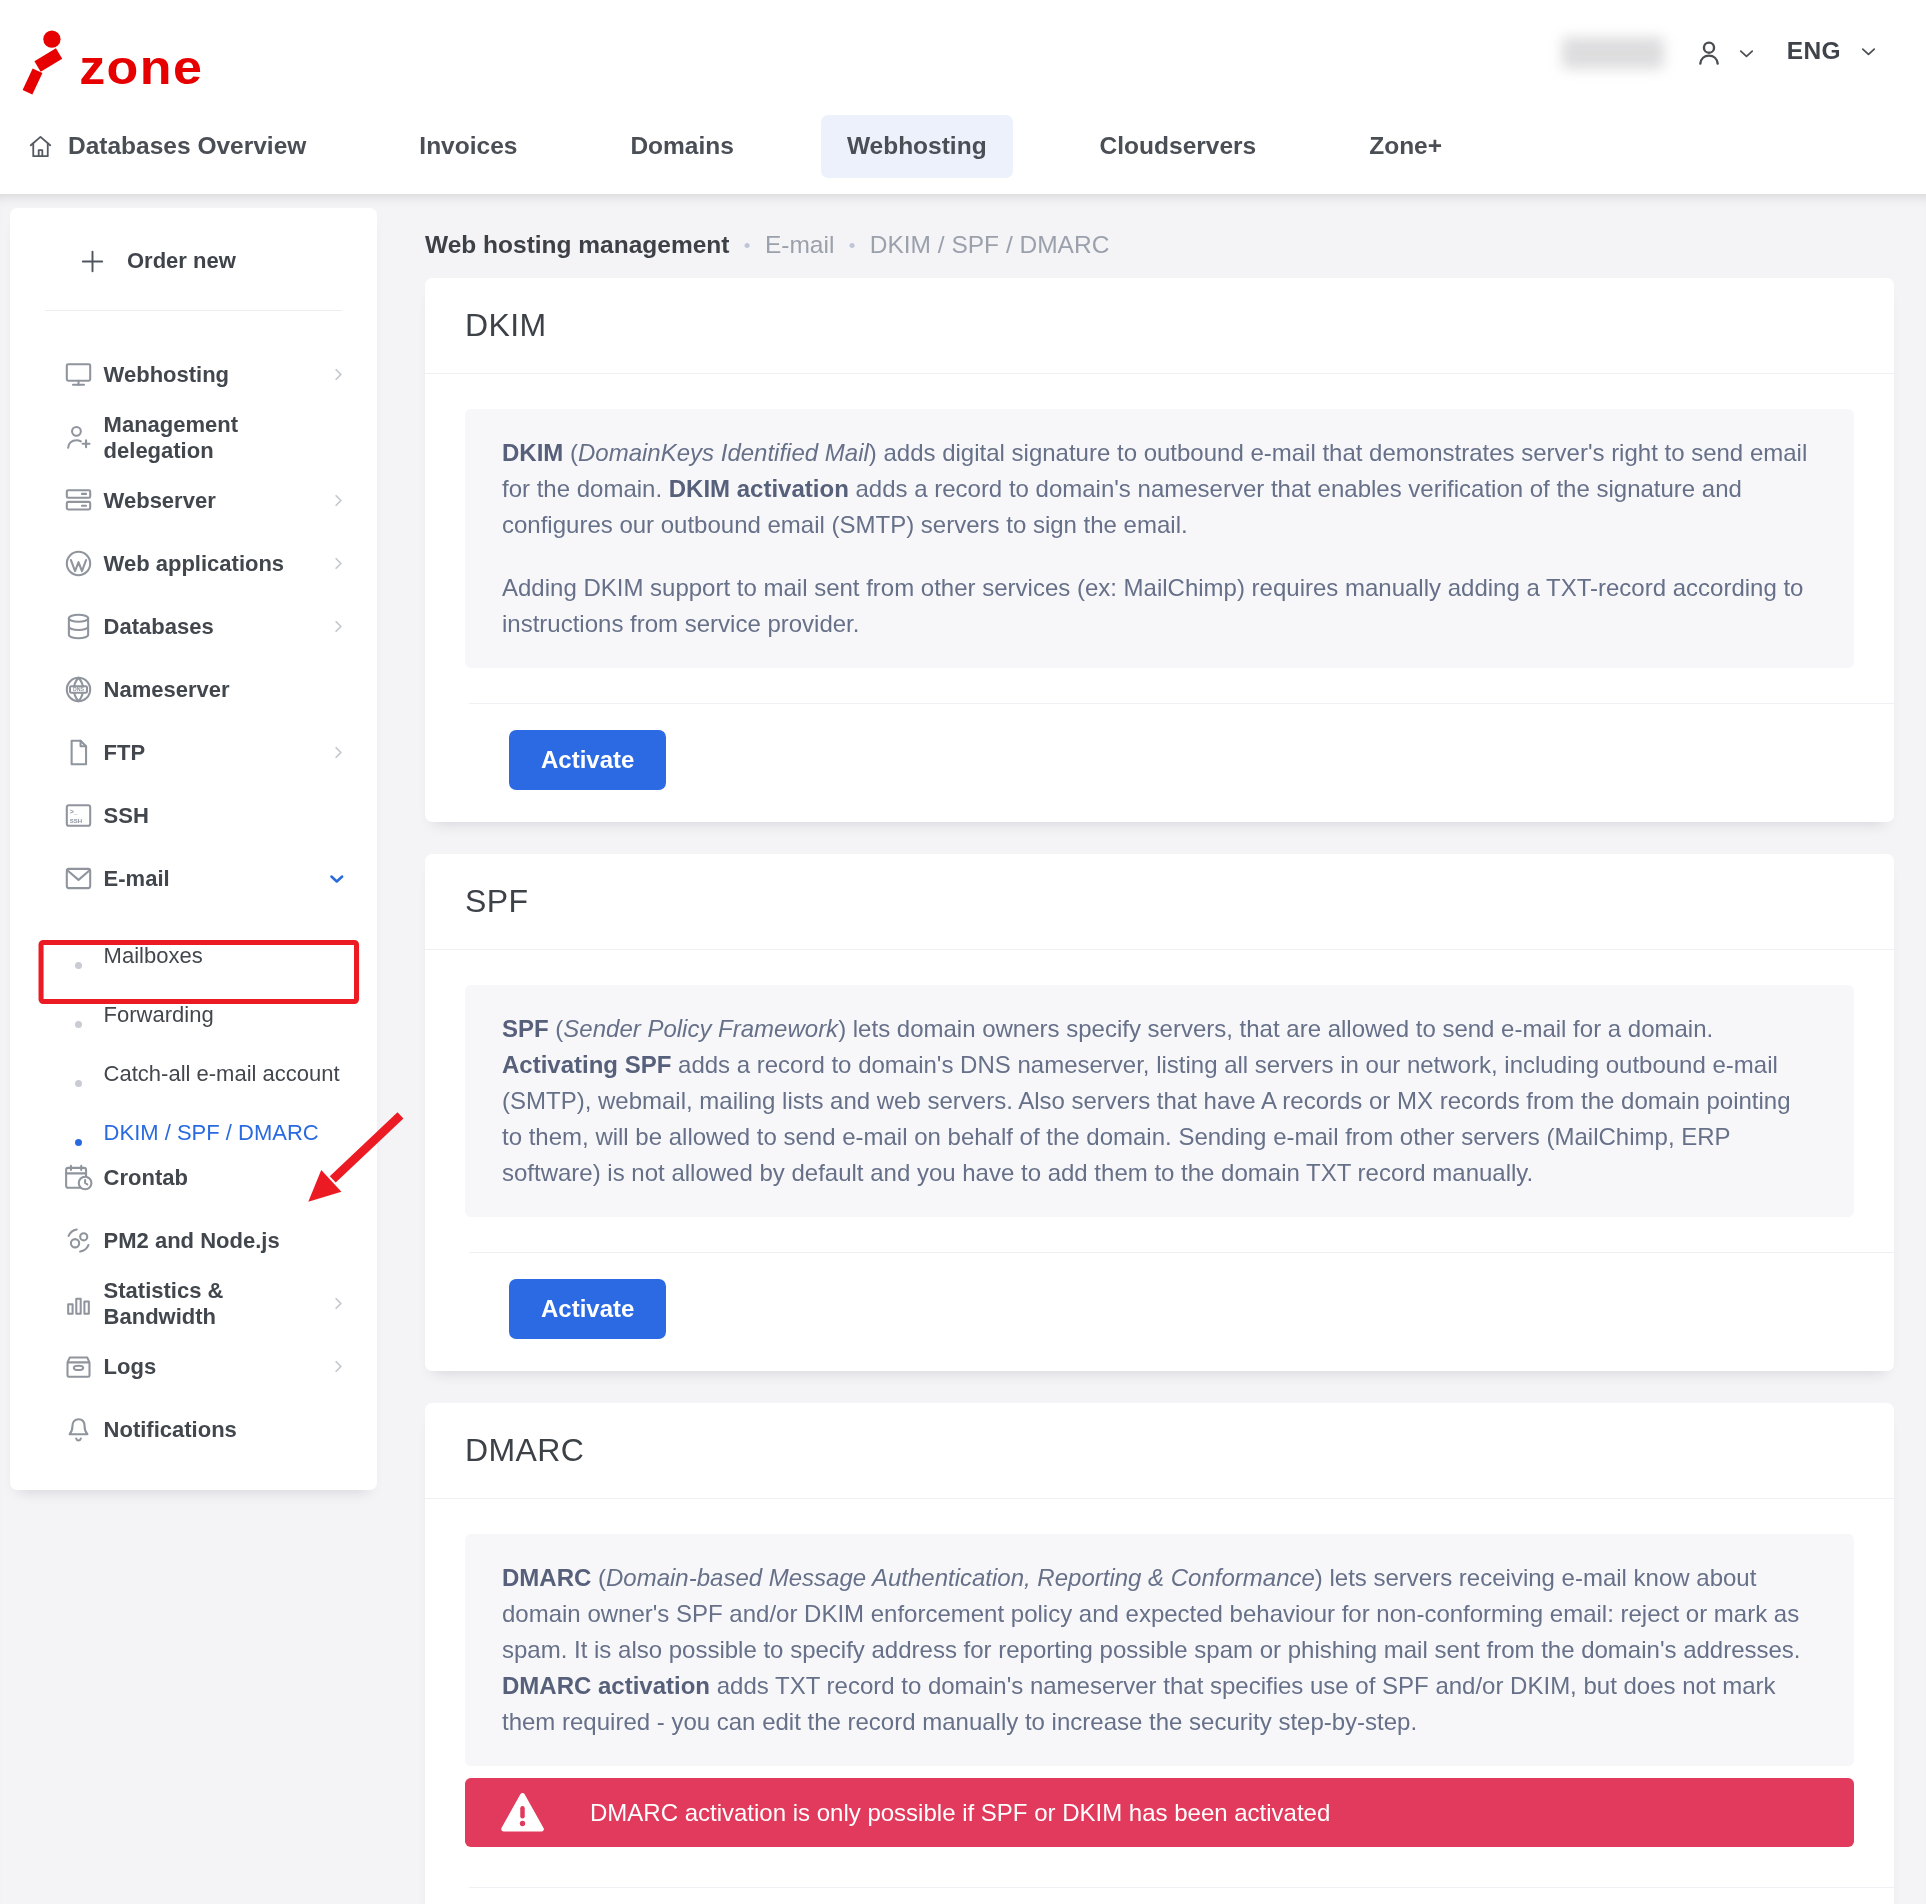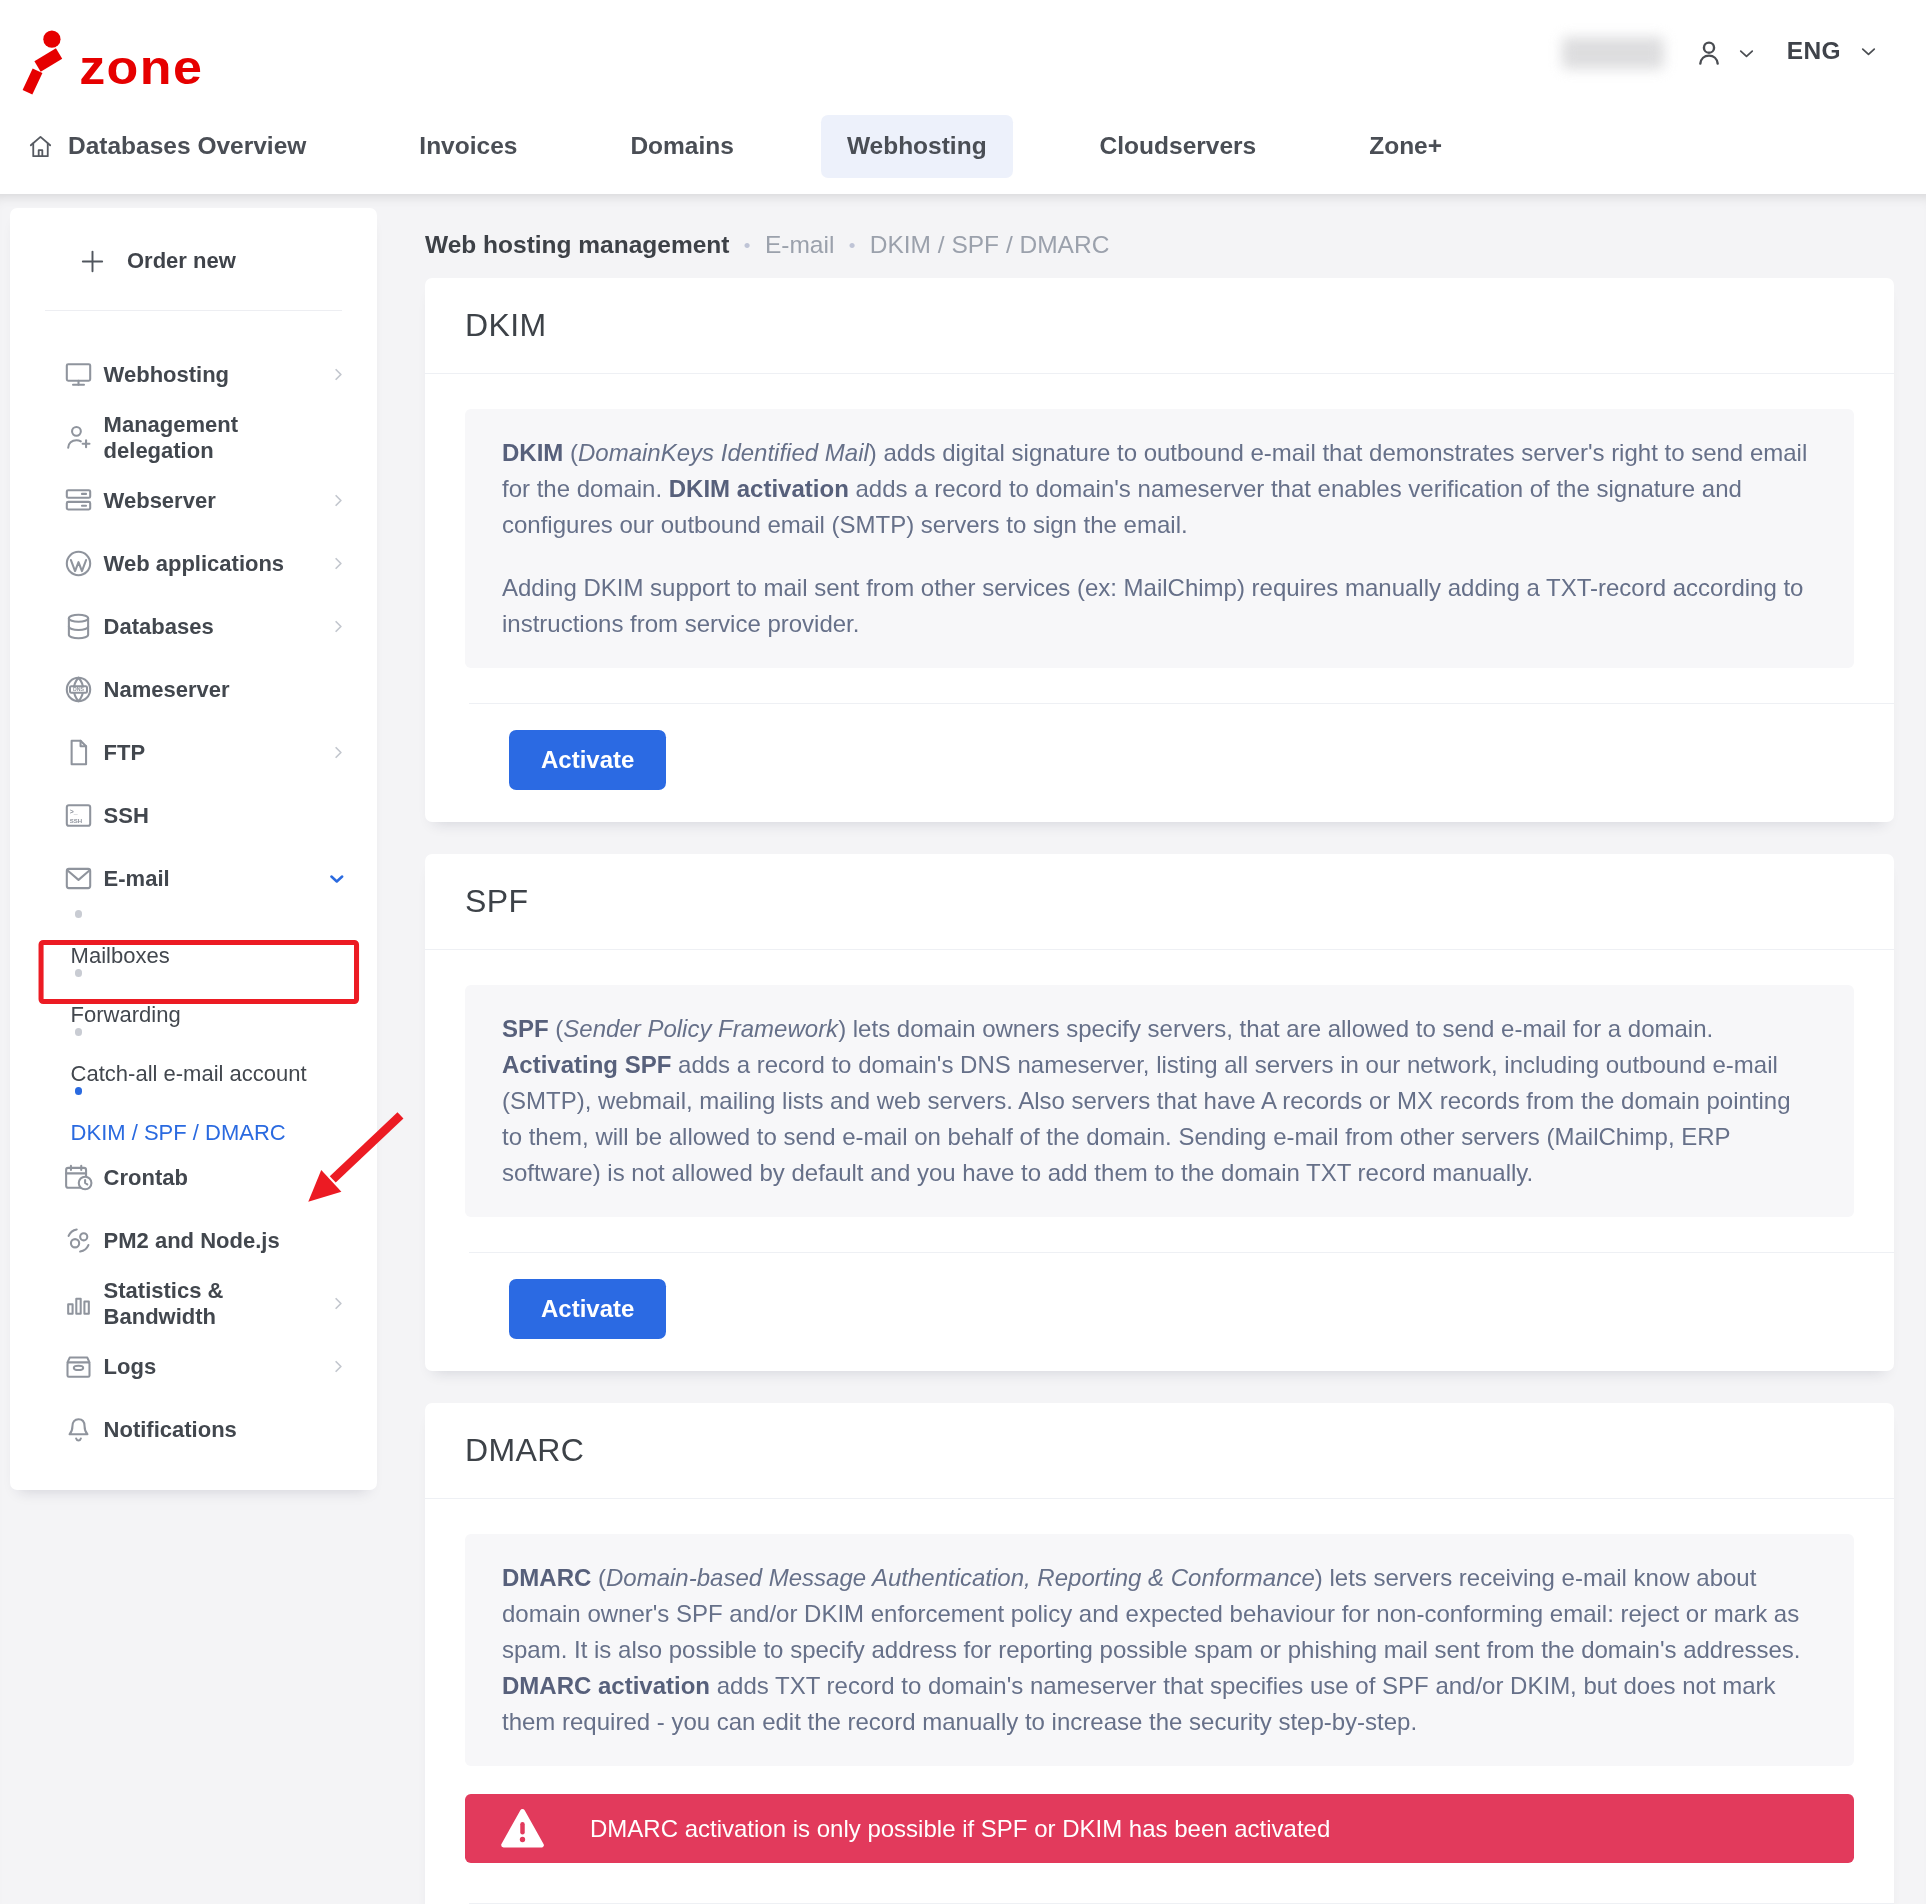--- a/index.html
+++ b/index.html
@@ -32,21 +32,21 @@
   .side-divider{border-top:1.4px solid #edeef2;margin:29px 35px 0;}
   .domain-select{margin:32px 0 0 42px;width:284px;height:56px;background:#edf1fb;border-radius:5.8px;
                  display:flex;align-items:center;justify-content:space-between;
                  padding:0 24.5px 0 32px;cursor:pointer;}
   .domain-select span{font-size:23px;color:#6a7280;}
   .menu{margin-top:32px;}
   .mitem{display:flex;align-items:center;height:63px;padding:0 29px 0 52px;cursor:pointer;}
   .mitem .ic{width:33px;height:33px;flex:0 0 33px;display:flex;align-items:center;justify-content:center;}
   .mitem .lbl{margin-left:8.6px;font-size:22px;font-weight:700;color:#42474e;flex:1;}
   .mitem .chev{margin-left:auto;}
-  .sitem{display:flex;align-items:flex-start;height:59px;padding:0 29px 0 52px;cursor:pointer;flex-direction:column;}
+  .sitem{display:flex;align-items:flex-end;height:59px;padding:0 29px 0 52px;cursor:pointer;}
   .sitem .dot{width:33px;flex:0 0 33px;display:flex;justify-content:center;}
   .sitem .dot i{width:7.2px;height:7.2px;border-radius:50%;background:#c9ccd3;}
   .sitem .lbl{margin-left:8.6px;font-size:22px;font-weight:400;color:#42474e;}
   .sitem.active .lbl{color:#2a6ae0;}
   .sitem.active .dot i{background:#2a6ae0;}
   svg.icon{stroke:#8f949d;fill:none;stroke-width:1.5;stroke-linecap:round;stroke-linejoin:round;}
   svg.icon text{stroke:none;fill:#8f949d;font-family:"Liberation Sans",sans-serif;font-weight:700;}
   svg.chevr{stroke:#c3c7ce;fill:none;stroke-width:2.2;stroke-linecap:round;stroke-linejoin:round;}
   svg.chevb{stroke:#2a6ae0;fill:none;stroke-width:2.8;stroke-linecap:round;stroke-linejoin:round;}
   svg.chevg{stroke:#5c636e;fill:none;stroke-width:2.2;stroke-linecap:round;stroke-linejoin:round;}
@@ -67,21 +67,21 @@
   .card-b{padding:35px 40px;}
   .infobox{background:#f7f7f9;border-radius:5.8px;padding:26px 37px;
            font-size:24px;line-height:36px;color:#667089;}
   .infobox p{margin:0;}
   .infobox p + p{margin-top:27px;}
   .infobox .b{font-weight:700;color:#57607b;}
   .infobox .i{font-style:italic;}
   .card-f{border-top:1.4px solid #eef0f4;padding:26px 40px 32px;margin-left:44px;}
   .btn{display:inline-block;background:#2b6ae3;color:#fff;font-size:24px;font-weight:700;
        border:none;border-radius:7.2px;padding:16px 32px;cursor:pointer;font-family:inherit;}
-  .alert{margin-top:28px;height:69px;background:#e23a5c;border-radius:5.8px;
+  .alert{margin-top:12px;height:69px;background:#e23a5c;border-radius:5.8px;
          display:flex;align-items:center;padding:0 35px;}
   .alert .txt{margin-left:45px;color:#fff;font-size:24px;font-weight:500;}
   .card-f.empty{height:70px;padding:0;}
 
   
   .annot{position:absolute;inset:0;pointer-events:none;z-index:60;}
 </style>
 </head>
 <body>
 

